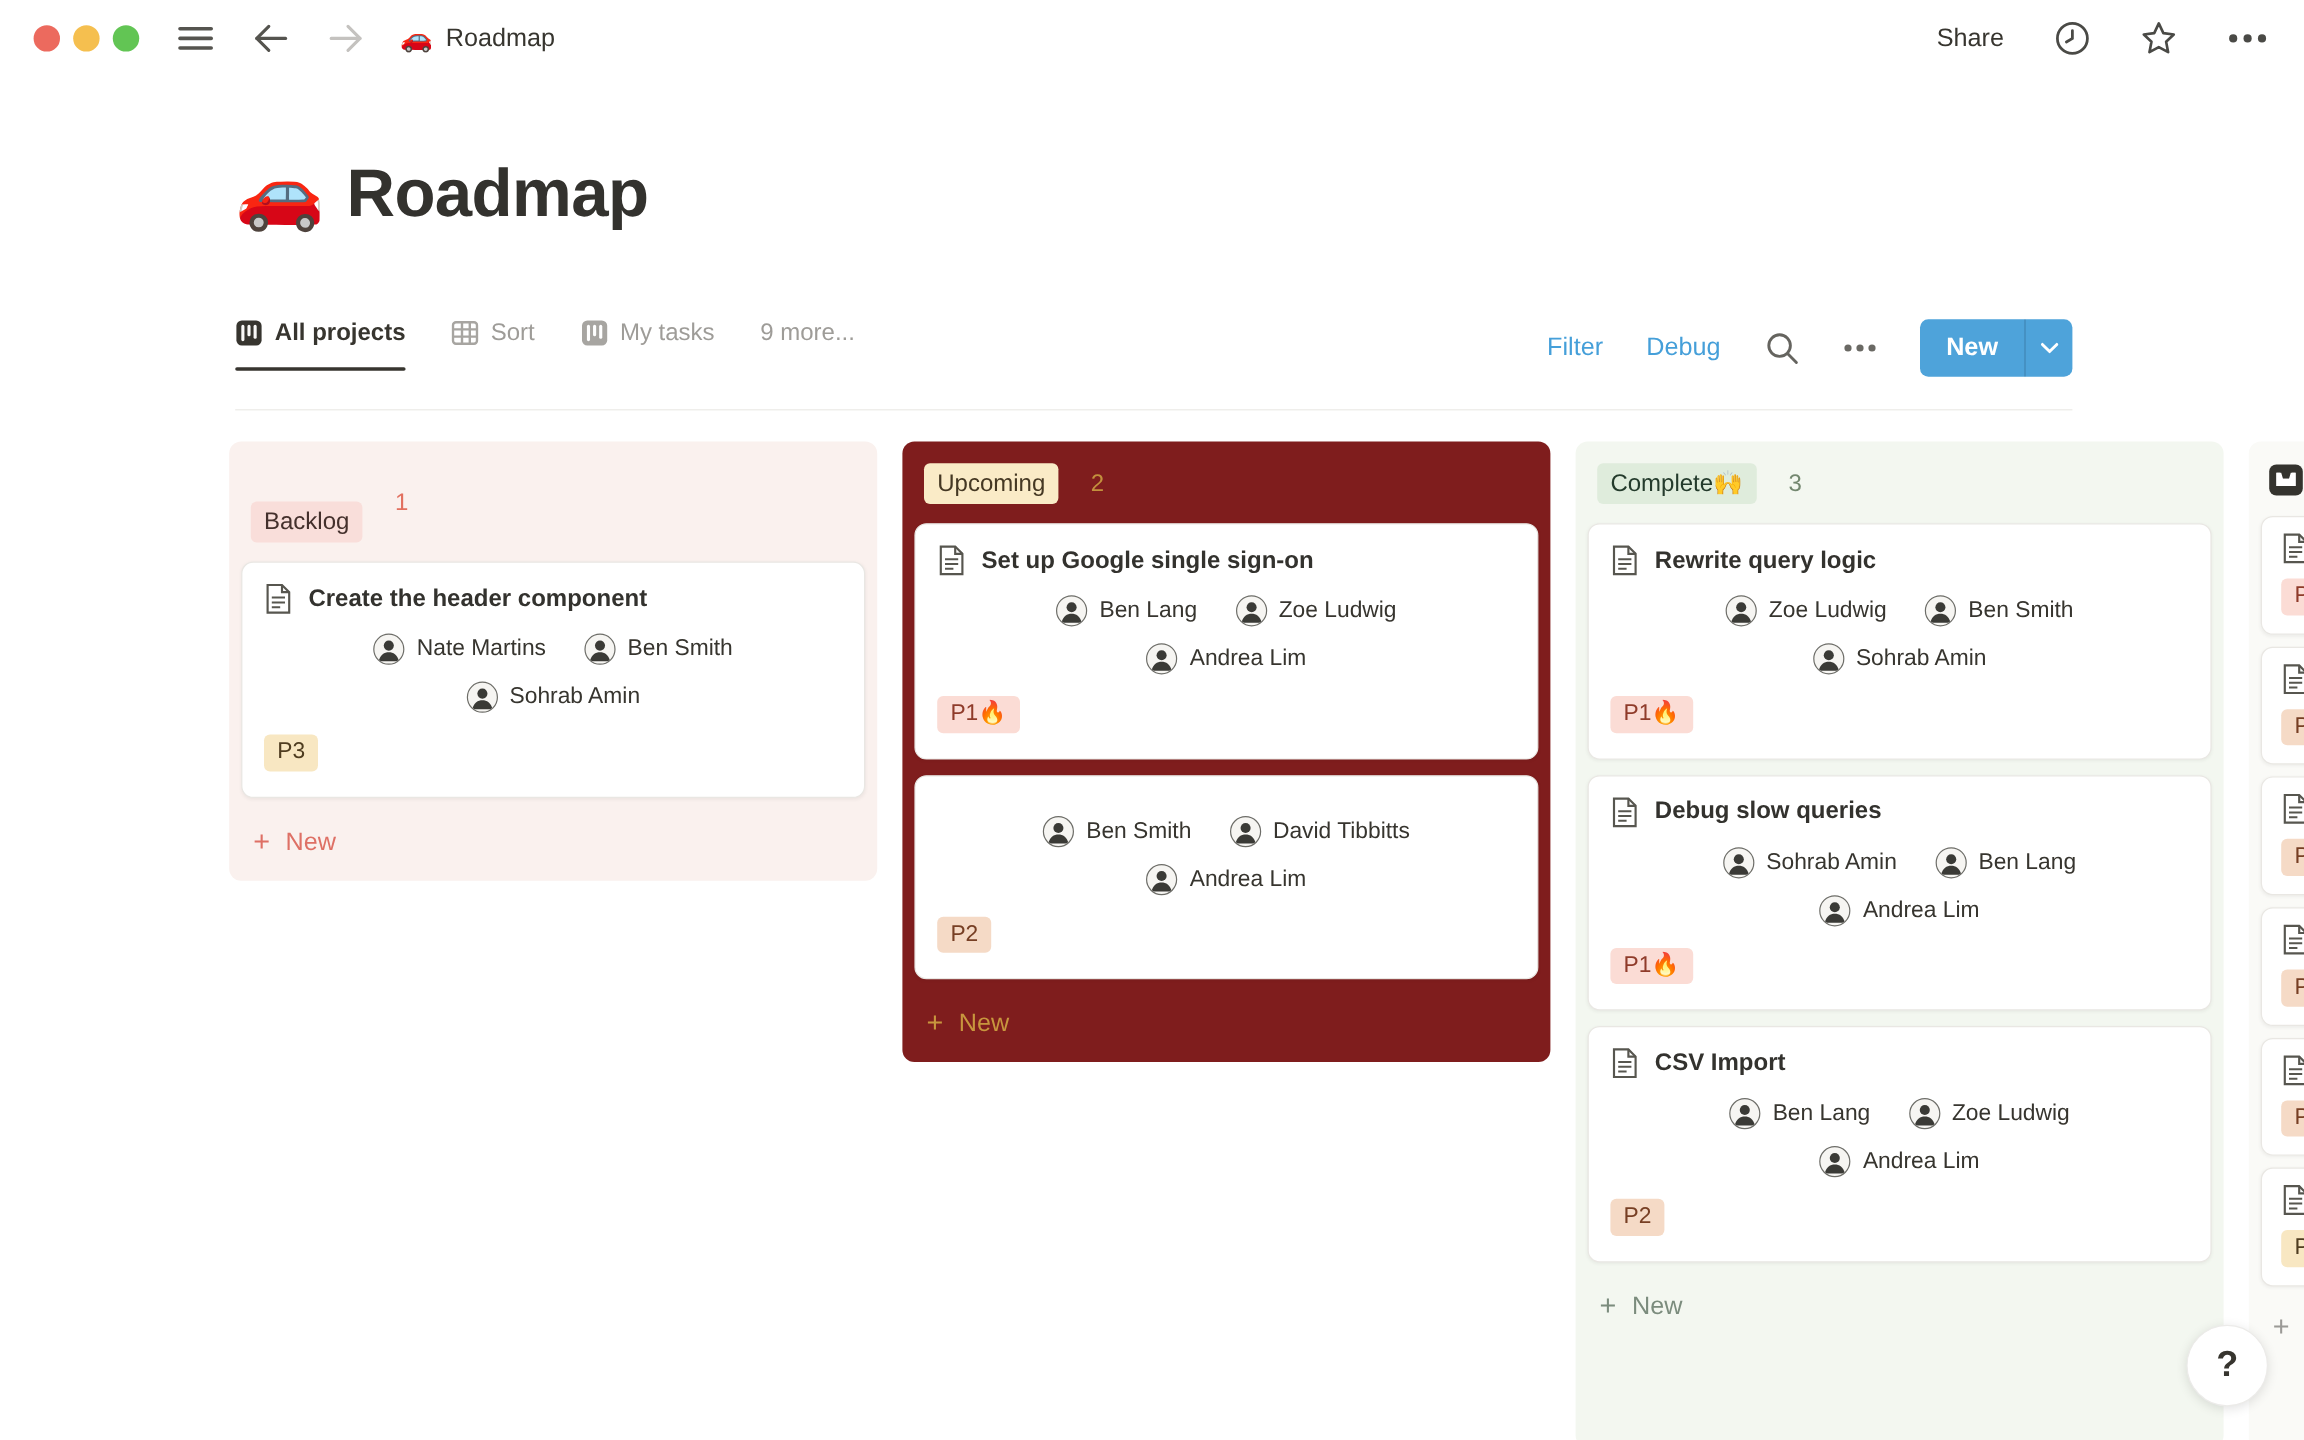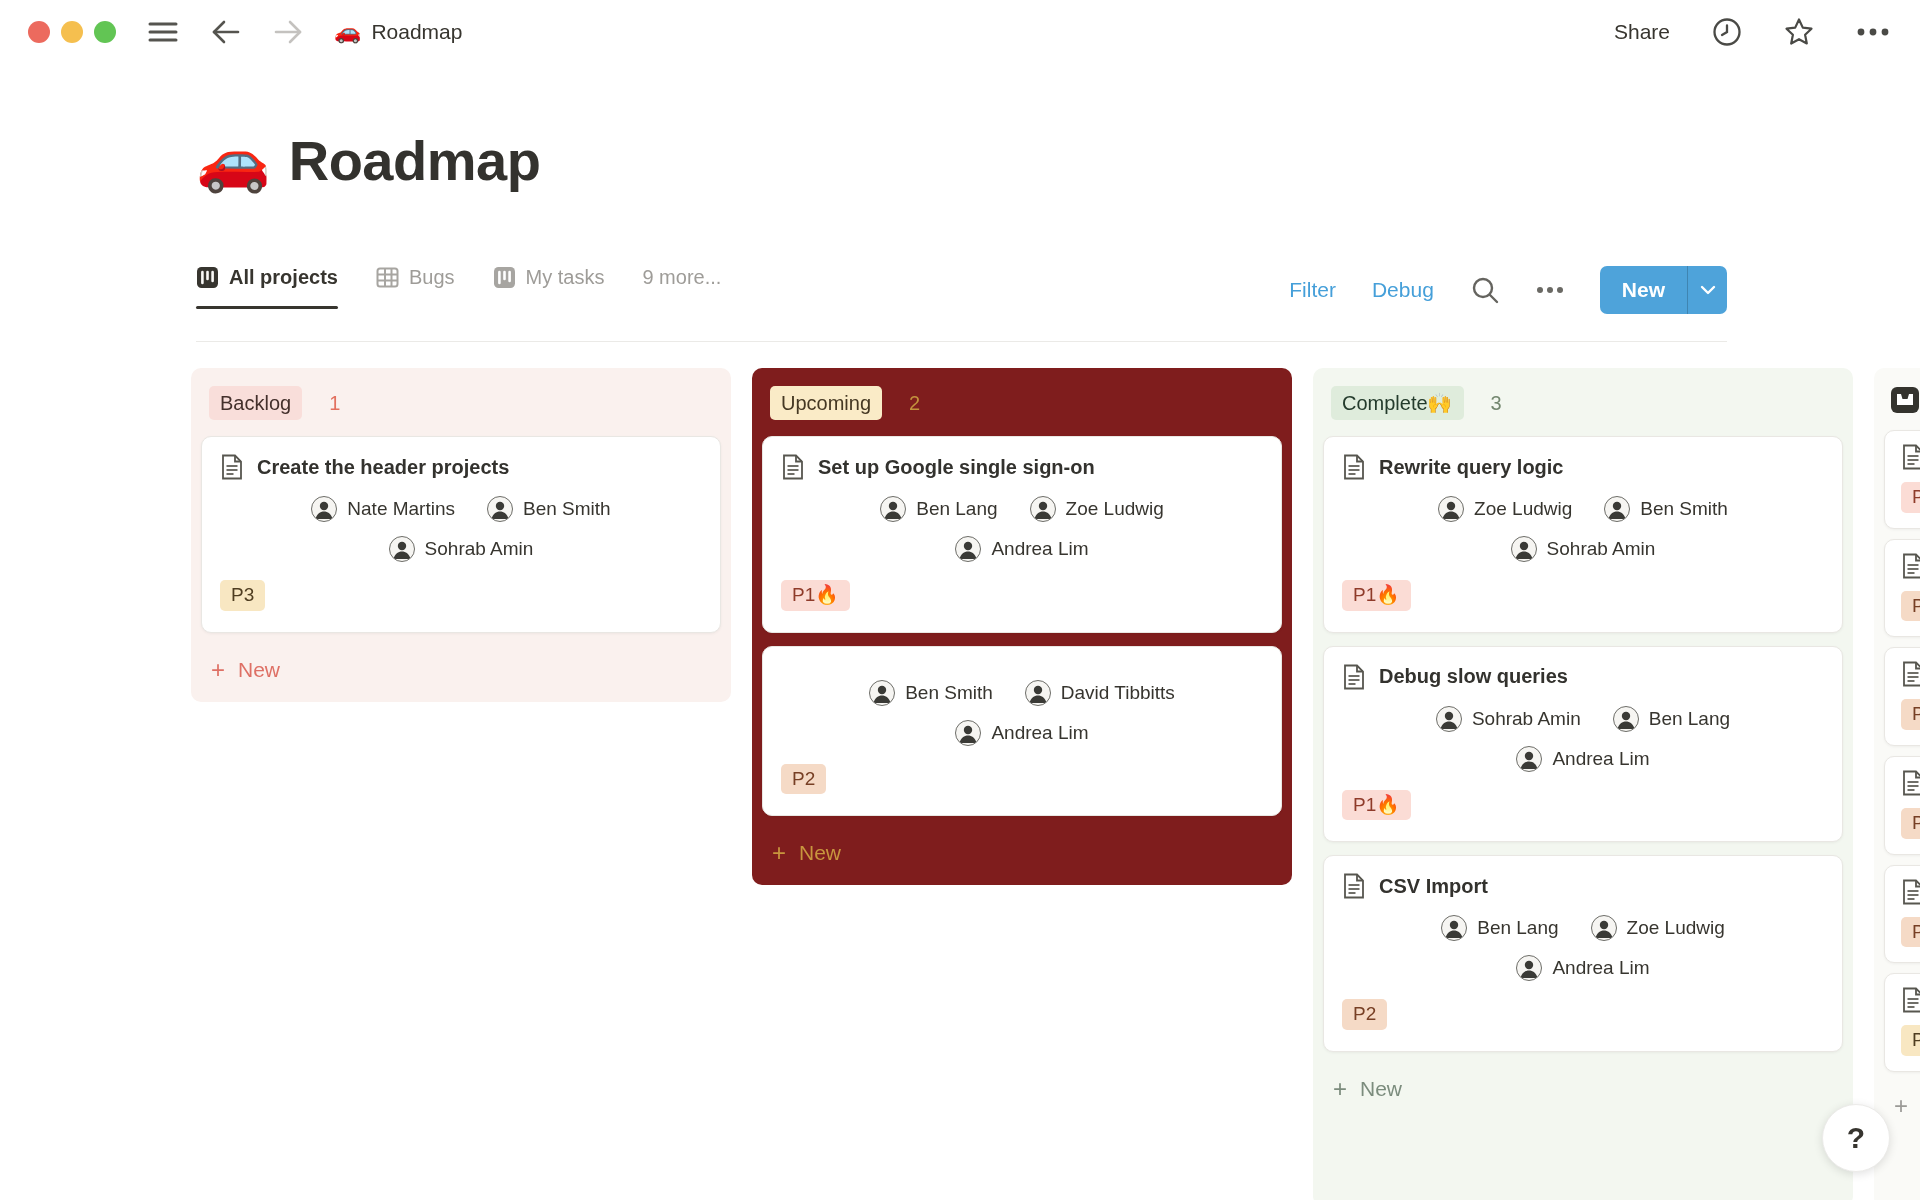--- a/index.html
+++ b/index.html
@@ -43,21 +43,21 @@
     border-left:1px solid rgba(0,0,0,0.18); }
   
   .board { position:absolute; left:191px; top:368px; display:flex; gap:21px; align-items:flex-start; }
   .column { width:540px; border-radius:10px; padding:6px 10px 12px; }
   .col-backlog  { background:#FAF1EE; }
   .col-upcoming { background:#7f1d1d; }
   .col-complete { background:#F3F7F0; min-height:838px; }
   .col-partial  { background:#FAFAF7; min-height:840px; position:relative; }
   .col-header { display:flex; align-items:center; padding:12px 8px 16px; }
   .col-badge { font-size:20px; padding:4px 11px; border-radius:5px; line-height:1.3; }
-  .badge-red    { background:#F9DEDA; color:#44302C; }
+  .badge-red    { background:#F9DEDA; color:#44302C;margin-top:32px; }
   .badge-yellow { background:#FAEBC7; color:#453823; }
   .badge-green  { background:#DFECDC; color:#243B2C; }
   .col-count { font-size:20px; margin-left:27px; }
   .count-red    { color:#E2705F; }
   .count-yellow { color:#C3913D; }
   .count-green  { color:#73876F; }
   .card { background:#fff; border:1px solid #E9E7E3; border-radius:10px;
     box-shadow:0 1px 3px rgba(20,20,20,0.05); padding:17px 18px 21px; margin:0 0 13px; cursor:pointer; }
   .card-title { display:flex; align-items:center; gap:13px; font-size:20px; font-weight:700; color:#33322E; }
   .people { margin-top:16px; display:flex; flex-direction:column; gap:14px;align-items:center; }
@@ -170,21 +170,21 @@
     <div class="tab">
       <span>
         <svg width="23" height="23" viewBox="0 0 23 23" fill="none" stroke="#A7A5A1" stroke-width="2">
             <rect x="1.5" y="2.5" width="20" height="18" rx="2.5"></rect>
             <line x1="1.5" y1="8.5" x2="21.5" y2="8.5"></line>
             <line x1="1.5" y1="14.5" x2="21.5" y2="14.5"></line>
             <line x1="9" y1="2.5" x2="9" y2="20.5"></line>
             <line x1="15.5" y1="2.5" x2="15.5" y2="20.5"></line>
           </svg>
       </span>
-      <span>Bugs</span>
+      <span>Sort</span>
     </div>
     <div class="tab">
       <span>
         <svg width="23" height="23" viewBox="0 0 23 23">
             <rect x="1" y="1" width="21" height="21" rx="4.5" fill="#A7A5A1"></rect>
             <g stroke="#FFFFFF" stroke-width="2.6" stroke-linecap="round">
               <line x1="6.4" y1="6" x2="6.4" y2="17"></line>
               <line x1="11.5" y1="6" x2="11.5" y2="13"></line>
               <line x1="16.6" y1="6" x2="16.6" y2="15"></line>
             </g>
@@ -238,21 +238,21 @@
             <svg width="24" height="26" viewBox="0 0 24 26" fill="none" stroke="#57564F" stroke-width="1.8">
               <path d="M3 1.5 H15 L21 7.5 V24.5 H3 Z"></path>
               <path d="M15 1.5 V7.5 H21"></path>
               <g stroke-width="1.7">
                 <line x1="6.5" y1="12" x2="17.5" y2="12"></line>
                 <line x1="6.5" y1="16" x2="17.5" y2="16"></line>
                 <line x1="6.5" y1="20" x2="13.5" y2="20"></line>
               </g>
             </svg>
           </span>
-        <span>Create the header projects</span>
+        <span>Create the header component</span>
       </div>
       <div class="people">
         <div class="people-row">
           <span class="person">
             <span class="avatar">
                 <svg width="24" height="24" viewBox="0 0 24 24">
                   <circle cx="12" cy="9" r="4.2" fill="#3a3a36"></circle>
                   <path d="M3.5 22 C5 16.5 8.2 14.5 12 14.5 C15.8 14.5 19 16.5 20.5 22 Z" fill="#3a3a36"></path>
                 </svg>
               </span>

